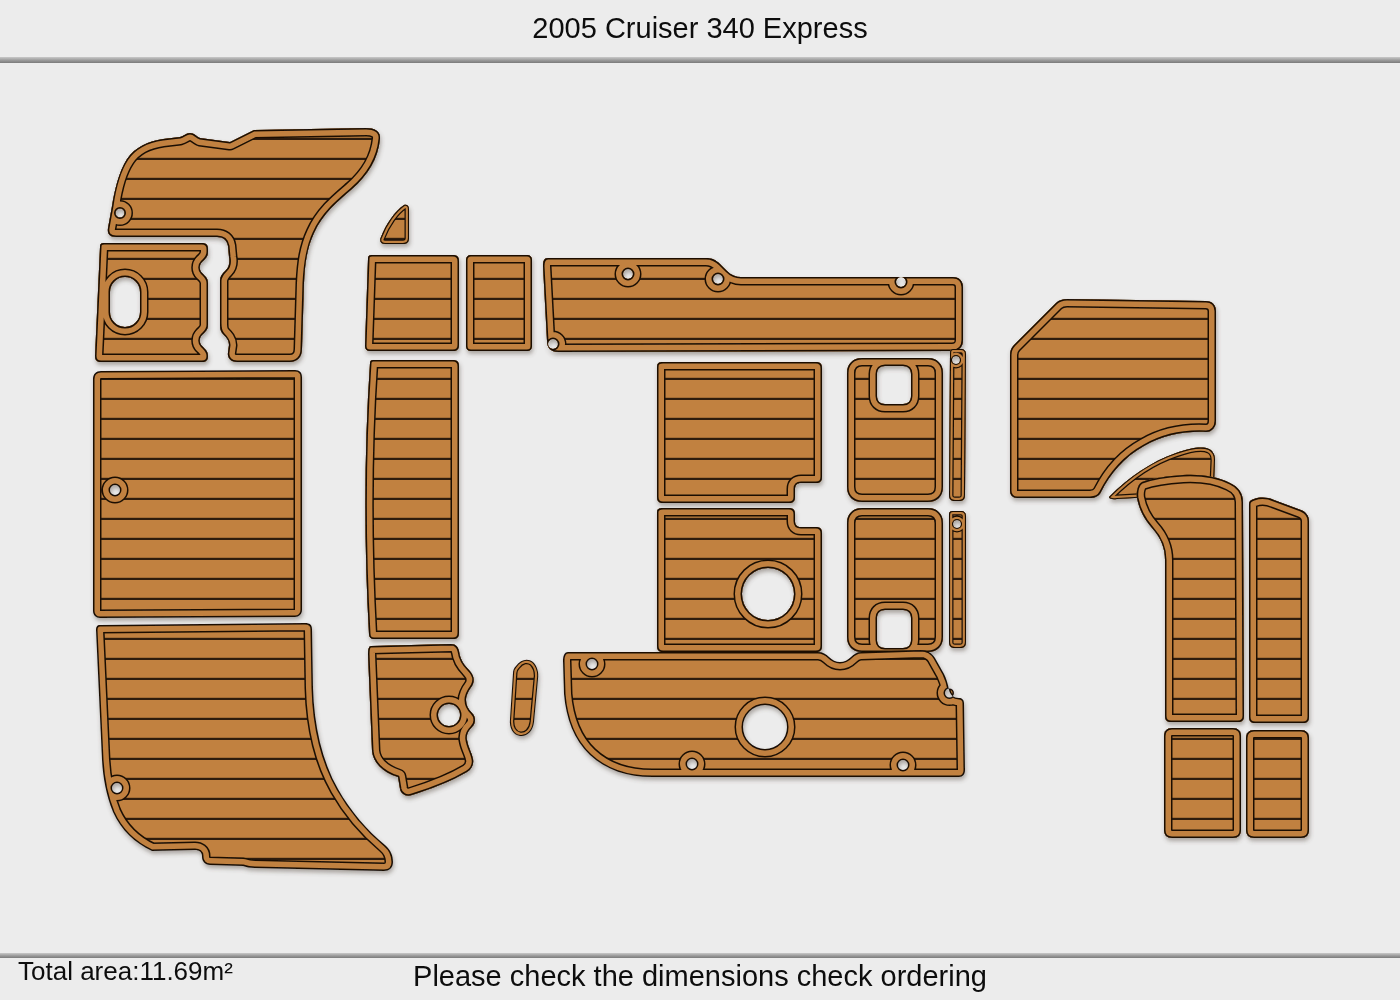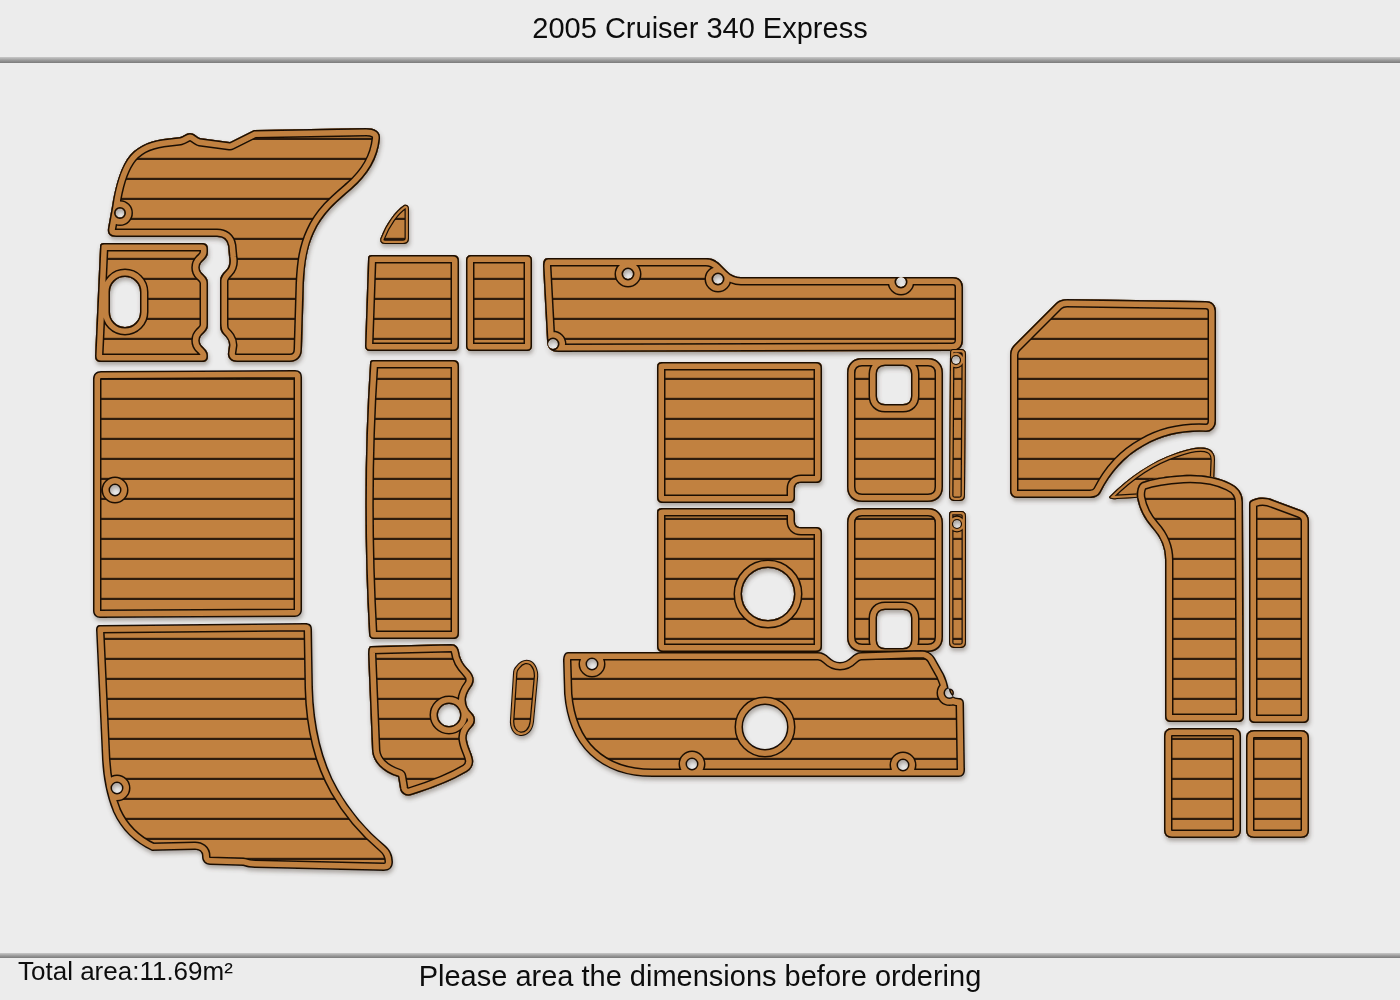--- a/index.html
+++ b/index.html
@@ -260,13 +260,13 @@
         <path d="M1254,730 L1301,730 C1306,730 1309,733 1309,738 L1309,830 C1309,835 1306,838 1301,838 L1254,838 C1249,838 1246,835 1246,830 L1246,738 C1246,733 1249,730 1254,730 Z" fill="none" stroke="#1a1006" stroke-width="3" stroke-linejoin="round"></path>
       </g>
     </g>
   </svg>
 
 <div class="header">2005 Cruiser 340 Express</div>
 <div class="divider top"></div>
 
 <div class="total-area">Total area:11.69m²</div>
 <div class="divider bottom"></div>
-<div class="notice">Please area the dimensions before ordering</div>
+<div class="notice">Please check the dimensions check ordering</div>
 
 </body></html>

